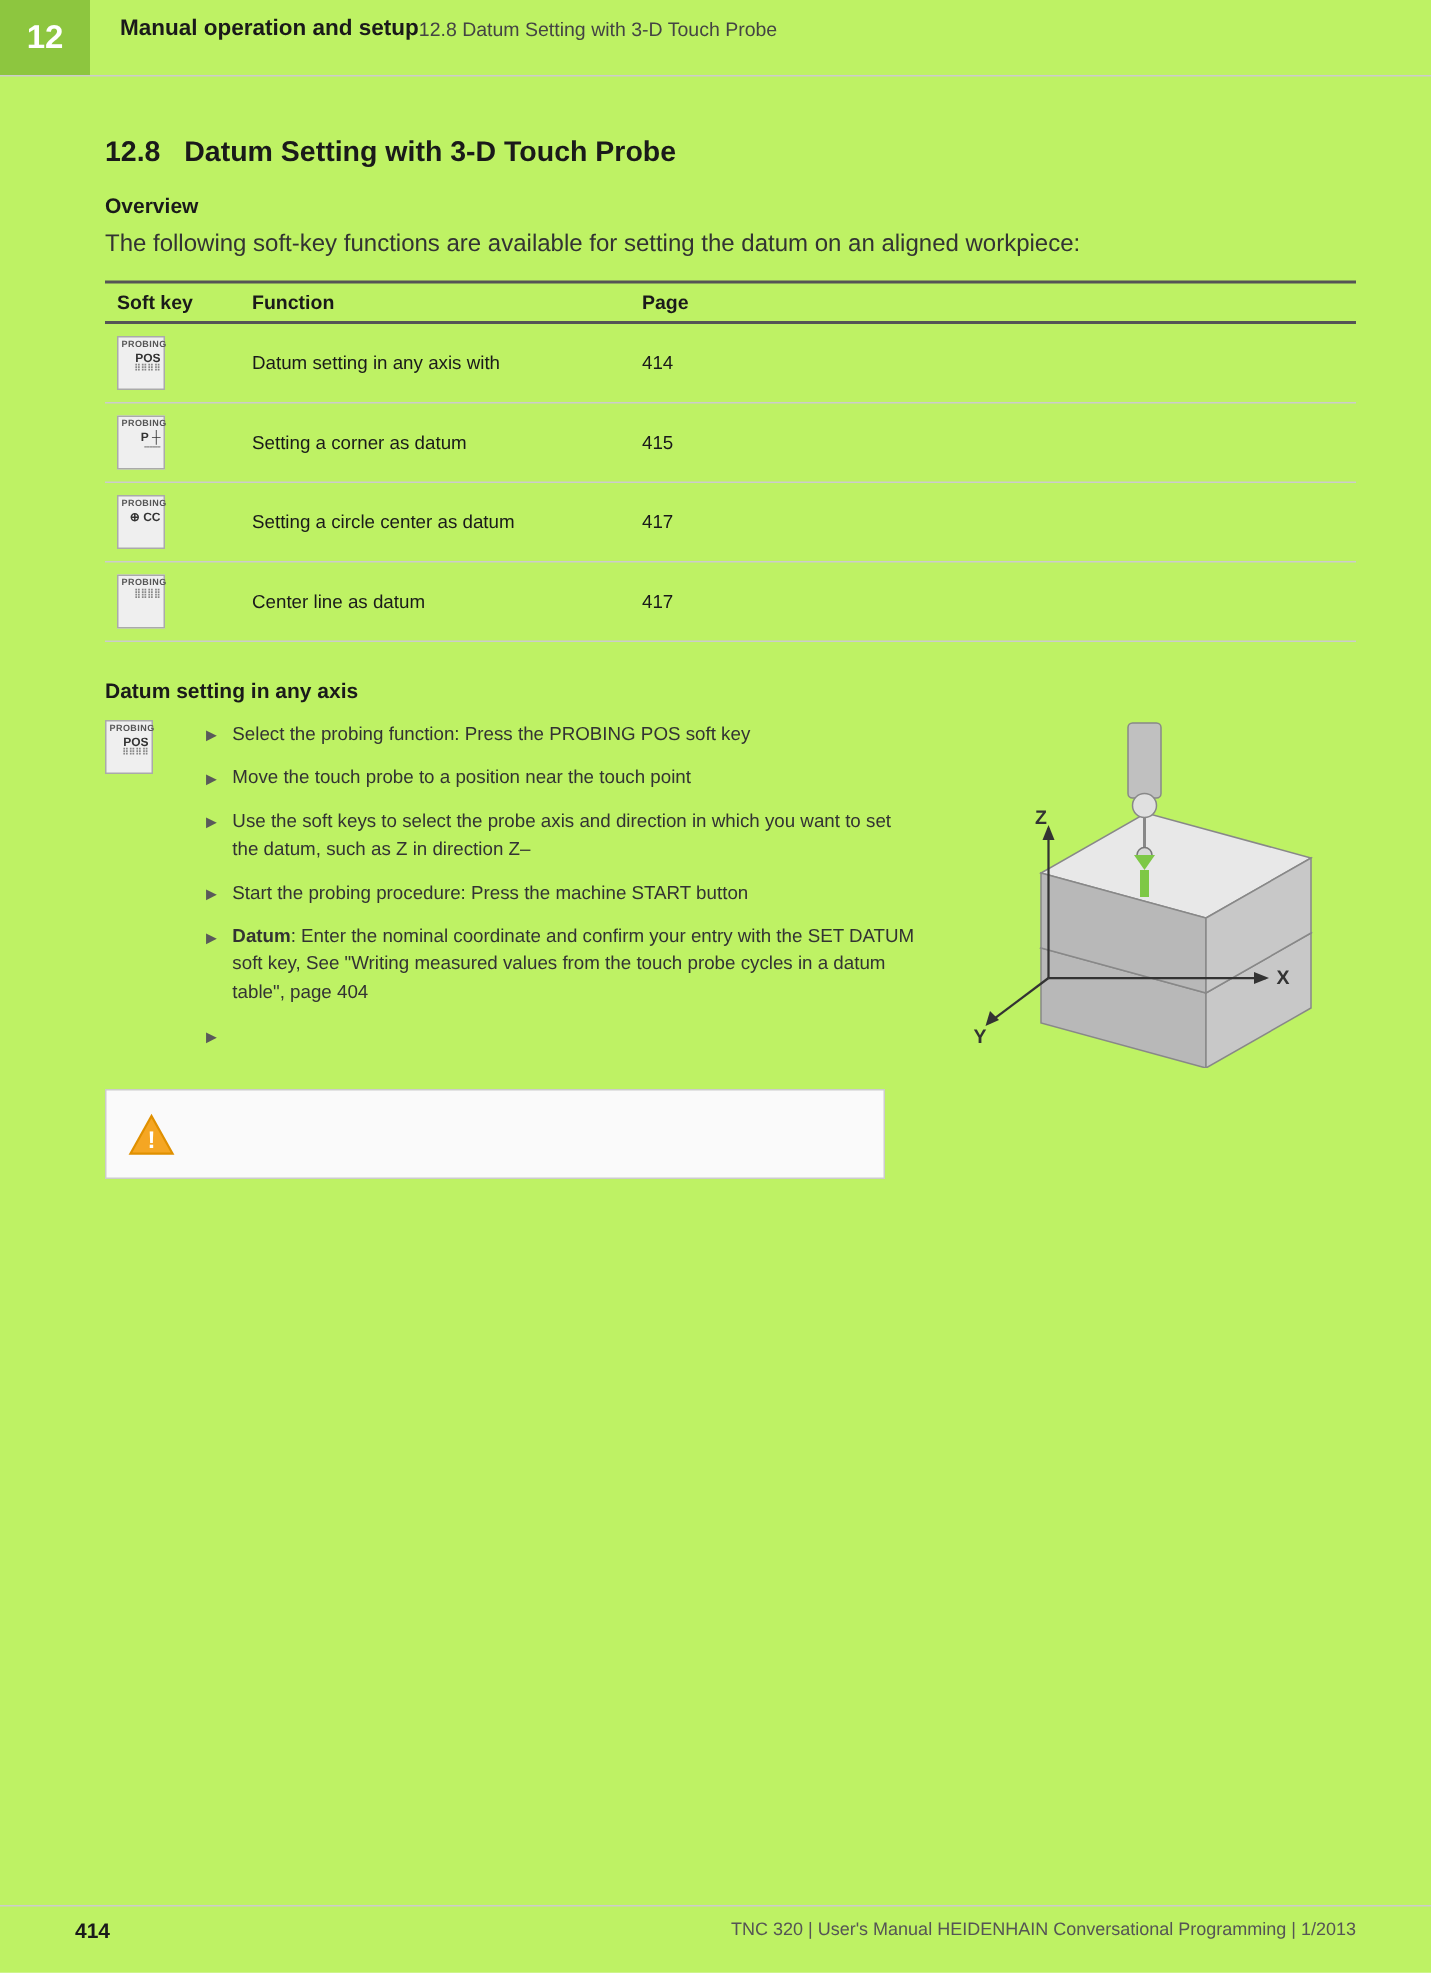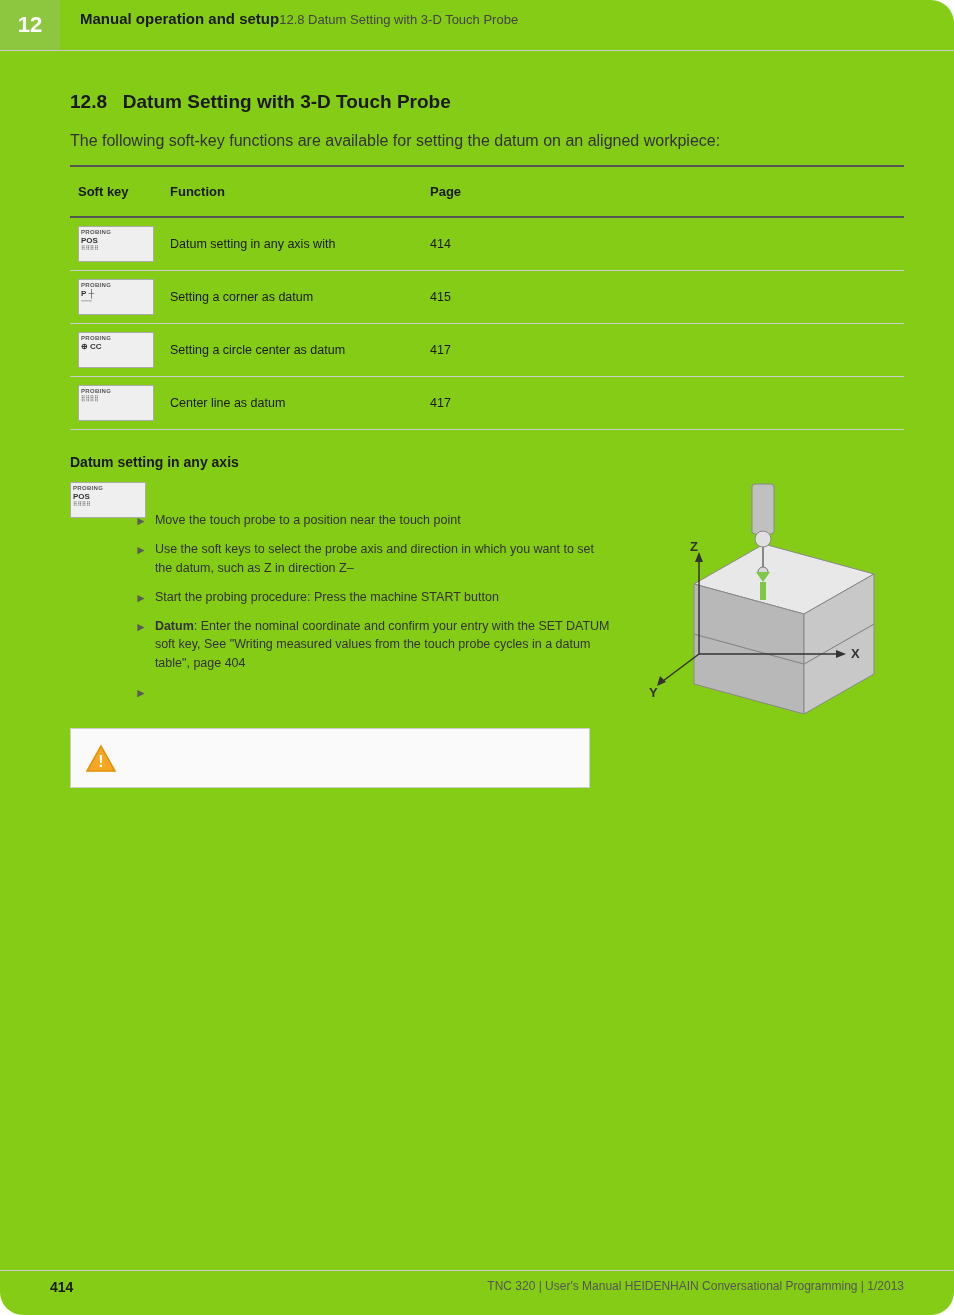--- a/index.html
+++ b/index.html
@@ -7,24 +7,23 @@
       font-family: Arial, Helvetica, sans-serif;
       font-size: 13px;
       background: #ffffff;
       color: #1a1a1a;
       width: 954px;
       min-height: 1315px;
     }
     .page-wrapper {
       width: 954px;
       min-height: 1315px;
-      background: #84cc16;
+      background: #bef264;
       position: relative;
       padding: 0;
-      border-radius: 23px;
     }
     
     .top-header {
       display: flex;
       align-items: stretch;
       border-bottom: 1px solid #ccc;
       margin-bottom: 0;
     }
     .chapter-num-block {
       background: #8dc63f;
@@ -78,21 +77,21 @@
     
     .soft-key-table {
       width: 100%;
       border-collapse: collapse;
       margin-bottom: 24px;
     }
     .soft-key-table th {
       text-align: left;
       font-size: 13px;
       font-weight: bold;
-      padding: 17px 8px;
+      padding: 5px 8px;
       border-bottom: 2px solid #555;
       border-top: 2px solid #555;
     }
     .soft-key-table td {
       padding: 8px 8px;
       font-size: 12.5px;
       border-bottom: 1px solid #ccc;
       vertical-align: middle;
     }
     .soft-key-table td:first-child {
@@ -195,23 +194,23 @@
     
     .illustration-svg {
       width: 250px;
       height: 260px;
     }
     
     .pk {
       display: inline-block;
       border: 1px solid #aaa;
       background: #efefef;
-      width: 76px;
+      width: 32px;
       height: 36px;
-      text-align: left;
+      text-align: right;
       font-size: 6.5px;
       font-weight: bold;
       color: #333;
       line-height: 1.15;
       padding: 2px 2px;
       position: relative;
       vertical-align: middle;
     }
     .pk .pk-top {
       font-size: 6px;
@@ -241,20 +240,21 @@
       <div class="header-sub-title">12.8   Datum Setting with 3-D Touch Probe</div>
     </div>
   </div>
 
   <div class="content-area">
 
     <div class="section-title">
       <span>12.8</span>&nbsp;&nbsp;&nbsp;<span>Datum Setting with 3-D Touch Probe</span>
     </div>
 
+    <div class="overview-title">Overview</div>
     <div class="overview-text">The following soft-key functions are available for setting the datum on an aligned workpiece:</div>
 
     <table class="soft-key-table">
       <thead>
         <tr>
           <th>Soft key</th>
           <th>Function</th>
           <th>Page</th>
         </tr>
       </thead>
@@ -316,20 +316,21 @@
           <div class="step-icon-col">
             <div class="pk">
               <div class="pk-top">PROBING</div>
               <div class="pk-mid">POS</div>
               <div class="pk-lines">⠿⠿⠿⠿</div>
             </div>
           </div>
           <ul class="step-list" style="flex:1;">
             <li>
               <span class="step-arrow">►</span>
+              <span>Select the probing function: Press the PROBING POS soft key</span>
             </li>
             <li>
               <span class="step-arrow">►</span>
               <span>Move the touch probe to a position near the touch point</span>
             </li>
             <li>
               <span class="step-arrow">►</span>
               <span>Use the soft keys to select the probe axis and direction in which you want to set the datum, such as Z in direction Z–</span>
             </li>
             <li>

